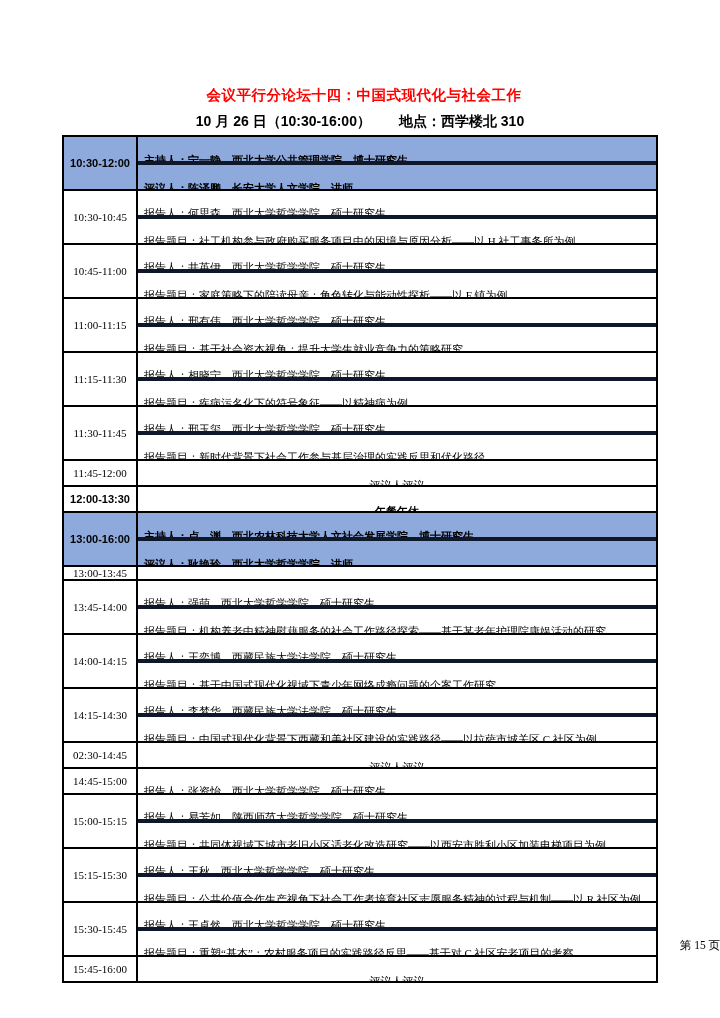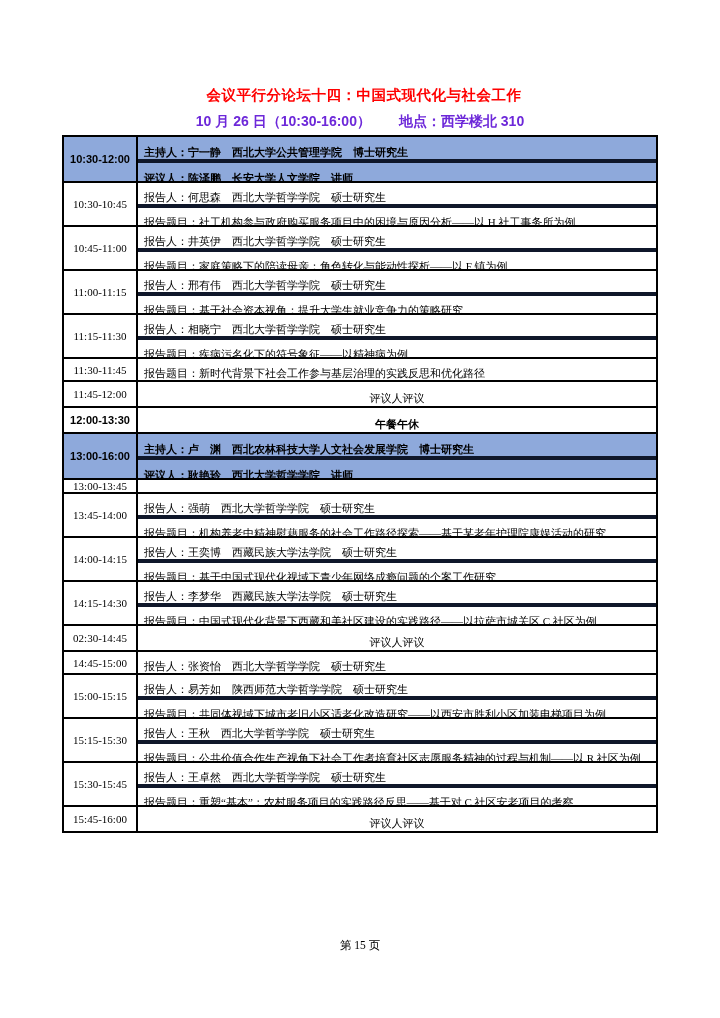--- a/index.html
+++ b/index.html
@@ -18,21 +18,21 @@
     text-align:center;
     color:#ff0000;
     font-family:"Liberation Sans", sans-serif;
     font-weight:bold;
     font-size:14.5px;
     letter-spacing:0.5px;
   }
   .subtitle {
     position:absolute; top:113px; left:0; width:100%;
     text-align:center;
-    color:#6d28d9;
+    color:#000000;
     font-family:"Liberation Sans", sans-serif;
     font-weight:bold;
     font-size:14px;
   }
   .table {
     position:absolute; left:62px; top:135px; width:596px;
     border:2px solid #000;
     background:#fff;
   }
   .row { display:flex; }
@@ -40,21 +40,21 @@
   .time-cell {
     flex:0 0 74px; width:74px;
     border-right:2px solid #000;
     display:flex; align-items:center; justify-content:center;
     font-size:11px;
     text-align:center;
   }
   .content-cell { flex:1; display:flex; flex-direction:column; min-width:0; }
   .subrow {
     height:21px; line-height:21px;
-    padding:4px 6px;
+    padding:12px 6px;
     font-size:11px;
     white-space:nowrap; overflow:hidden;
   }
   .subrow + .subrow { border-top:4px solid #0f172a; }
   .row.session { background:#8ea9db; }
   .row.session .subrow {
     height:22px; line-height:22px;
     font-weight:bold;
     font-family:"Liberation Sans", sans-serif;
   }
@@ -66,21 +66,21 @@
     height:24px; line-height:24px;
     text-align:center;
   }
   .row.plain.bold .subrow,
   .row.plain.bold .time-cell {
     font-weight:bold;
     font-family:"Liberation Sans", sans-serif;
   }
   .footer {
     position:absolute; top:938px; left:0; width:100%;
-    text-align:center;
+    text-align:right;
     font-size:11.5px;
     color:#000;
   }
 </style>
 </head>
 <body>
 
 <div class="page">
   <div class="title">会议平行分论坛十四：中国式现代化与社会工作</div>
   <div class="subtitle">10 月 26 日（10:30-16:00）　　地点：西学楼北 310</div>
@@ -116,20 +116,21 @@
       <div class="row talk">
         <div class="time-cell">11:15-11:30</div>
         <div class="content-cell">
           <div class="subrow">报告人：相晓宁　西北大学哲学学院　硕士研究生</div>
           <div class="subrow">报告题目：疾病污名化下的符号象征——以精神病为例</div>
         </div>
       </div>
       <div class="row talk">
         <div class="time-cell">11:30-11:45</div>
         <div class="content-cell">
+          <div class="subrow">报告人：邢玉玺　西北大学哲学学院　硕士研究生</div>
           <div class="subrow">报告题目：新时代背景下社会工作参与基层治理的实践反思和优化路径</div>
         </div>
       </div>
       <div class="row plain">
         <div class="time-cell">11:45-12:00</div>
         <div class="content-cell">
           <div class="subrow center">评议人评议</div>
         </div>
       </div>
       <div class="row plain bold">

